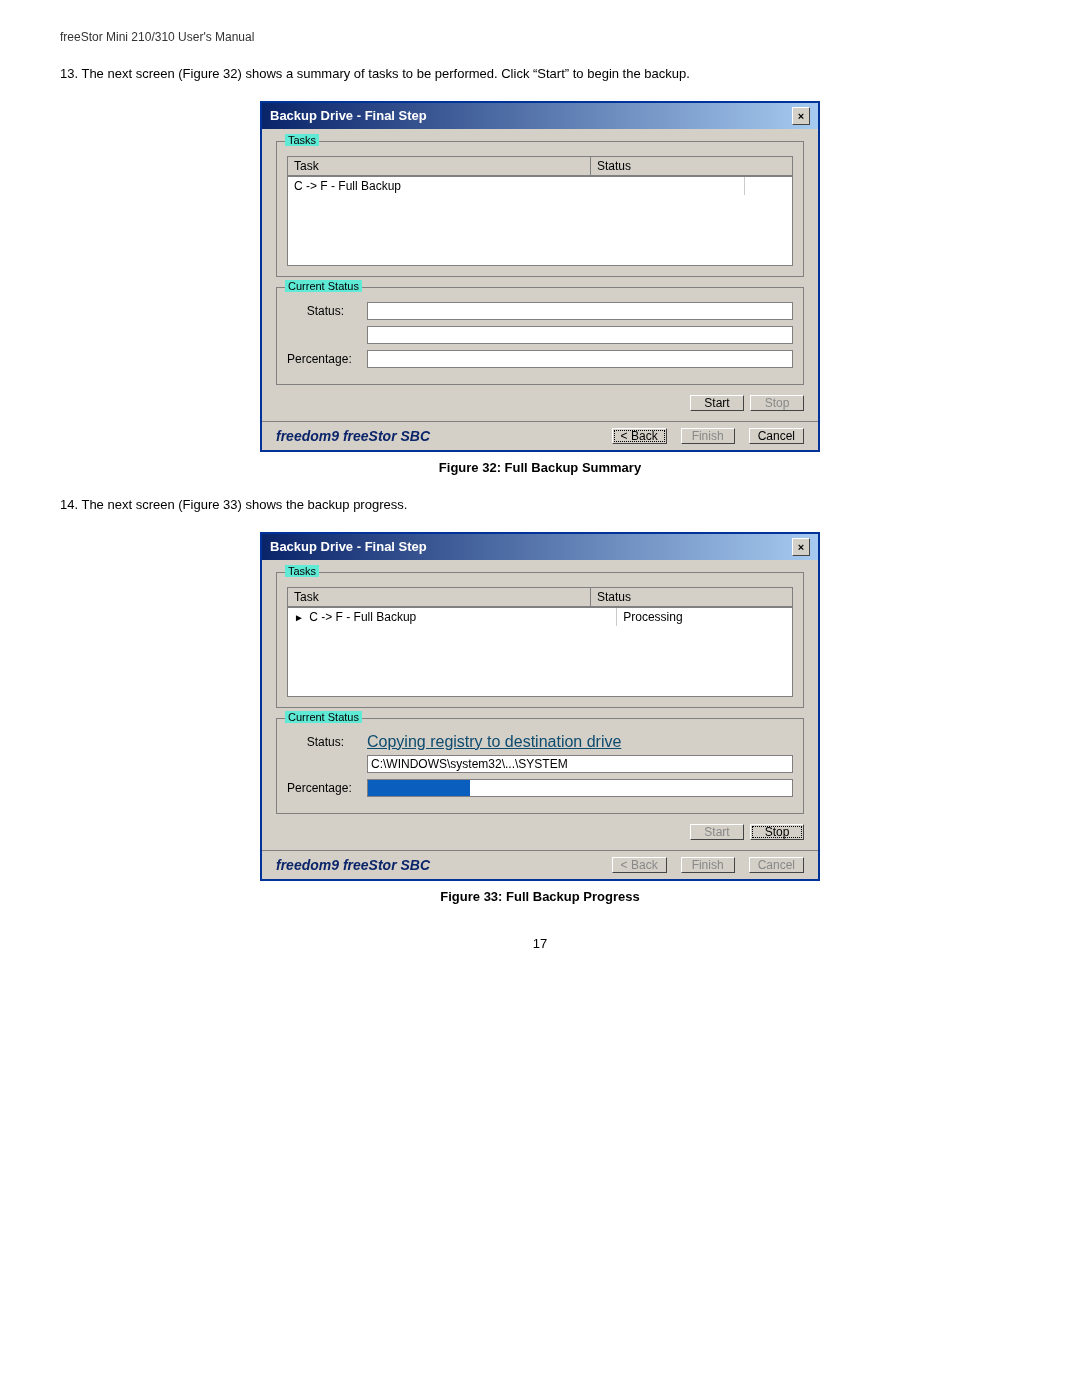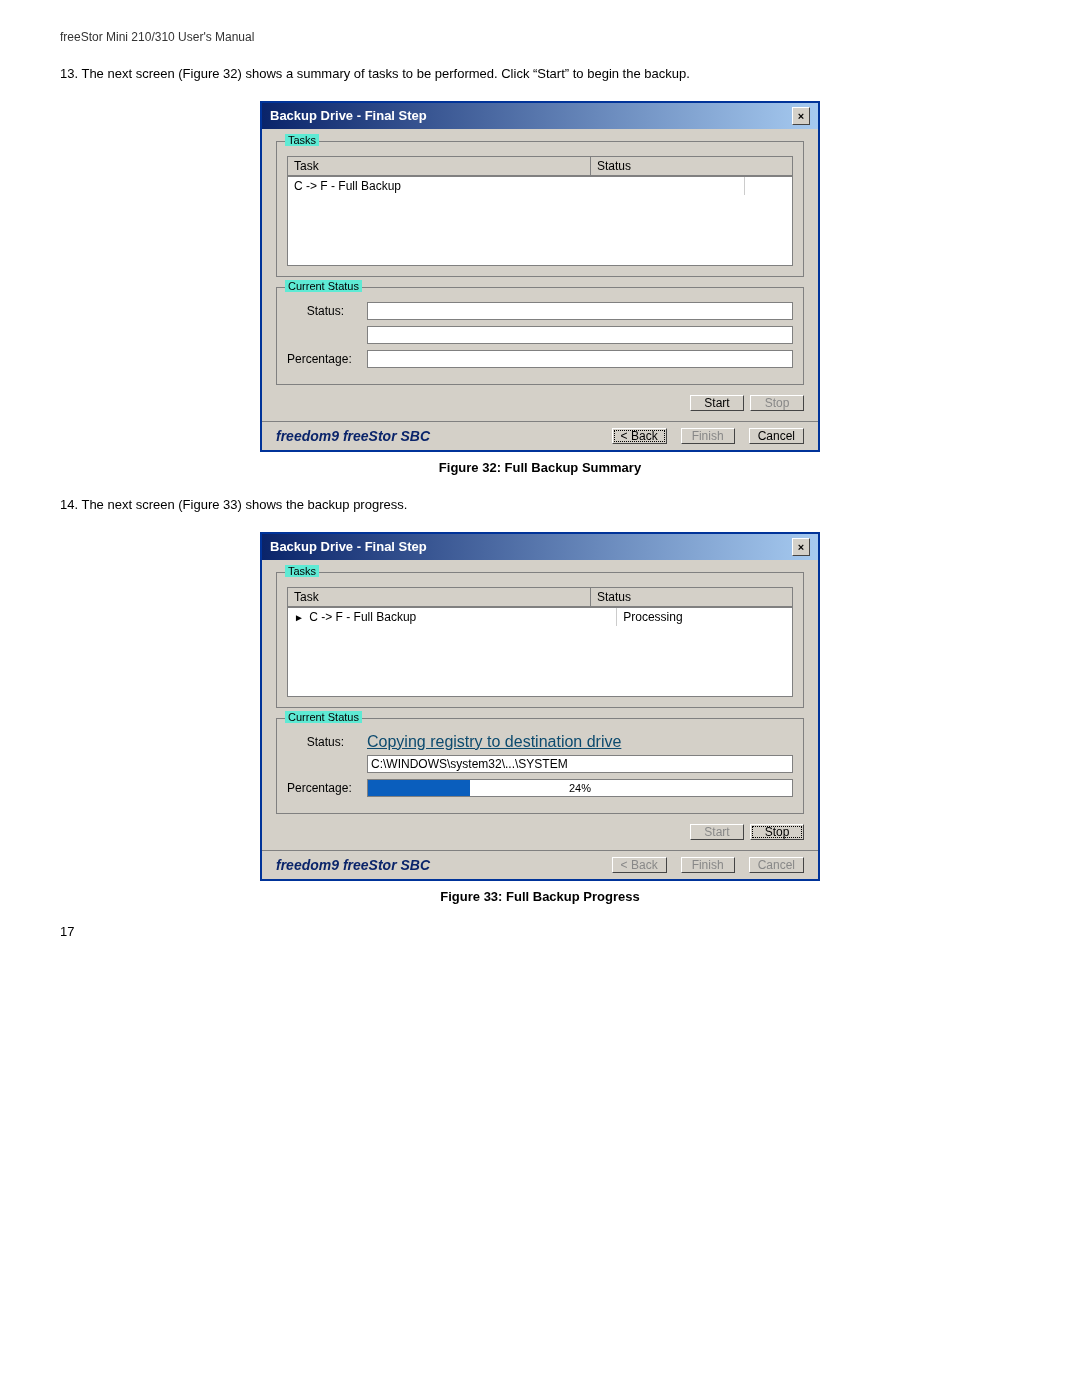--- a/index.html
+++ b/index.html
@@ -241,21 +241,22 @@
       border-radius: 9px;
     }
 
     .task-arrow {
       font-size: 10px;
       color: #000;
       margin-right: 2px;
     }
 
     .page-number {
-      margin-top: 20px;
+      text-align: center;
+      margin-top: 32px;
       font-size: 13px;
     }
 
     .status-group-inner {
       padding-top: 6px;
     }
 
     .status-line-with-text {
       display: flex;
       align-items: center;
@@ -404,21 +405,20 @@
           <div class="status-row">
             <span class="status-label"></span>
             <div class="status-field">
               <span>C:\WINDOWS\system32\...\SYSTEM</span>
             </div>
           </div>
           <div class="status-row">
             <span class="status-label">Percentage:</span>
             <div class="progress-bar-container">
               <div class="progress-bar-fill" style="width: 24%;"></div>
-              <div class="progress-label">24%</div>
             </div>
           </div>
         </div>
       </div>
 
       <div class="dialog-buttons-row">
         <button class="win-button disabled" disabled="">Start</button>
         <button class="win-button focused">Stop</button>
       </div>
     </div>

